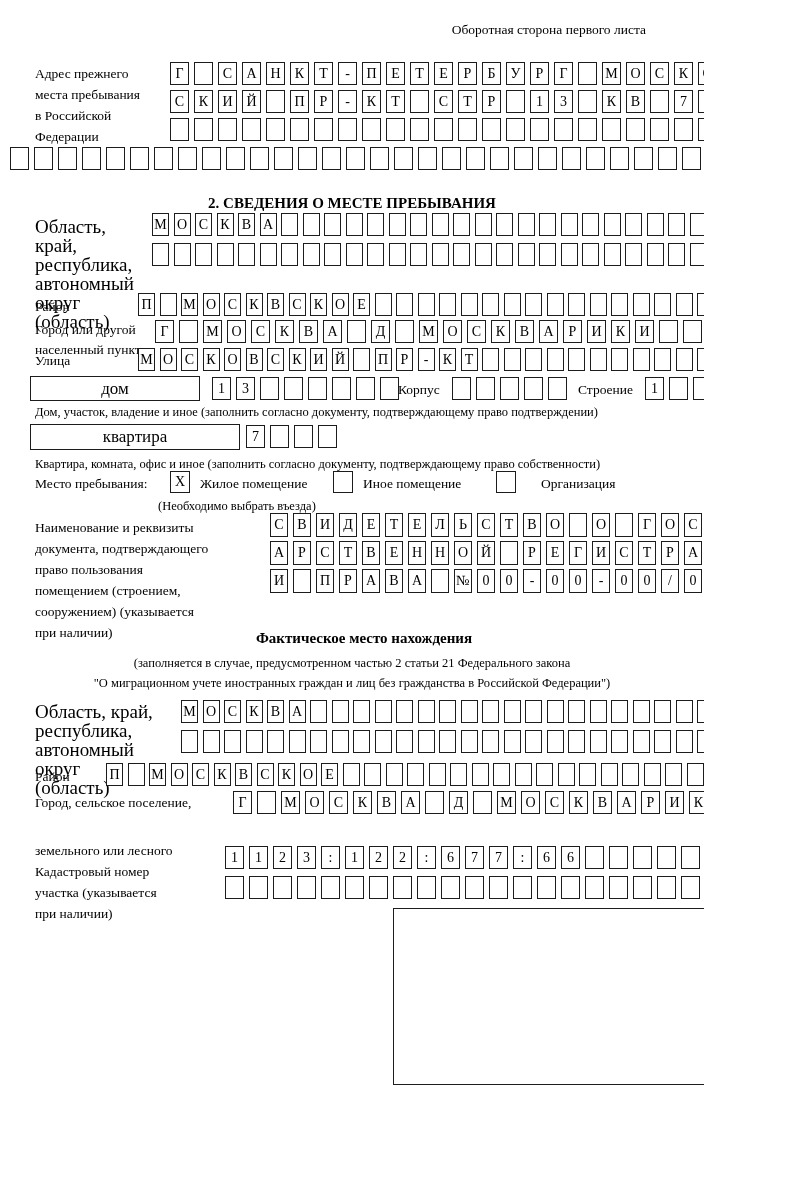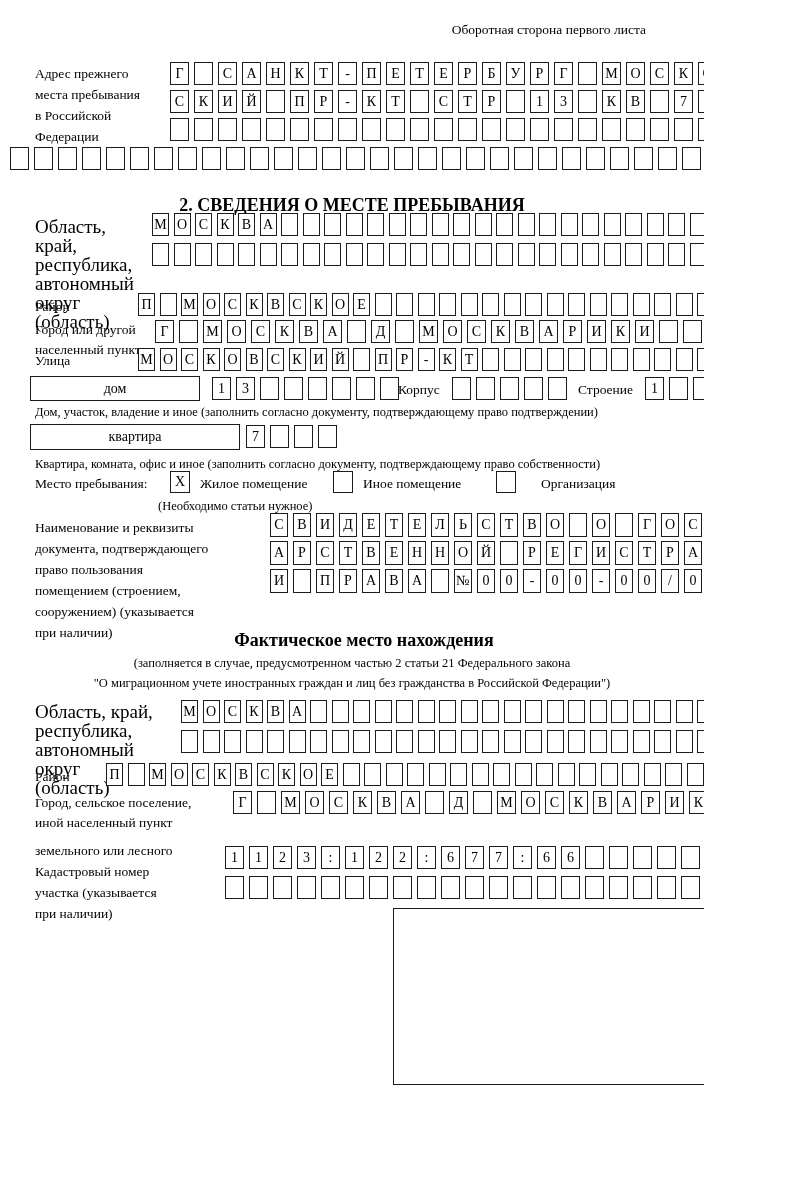--- a/index.html
+++ b/index.html
@@ -24,25 +24,25 @@
   .chk {
     position:absolute; box-sizing:border-box;
     width:20px; height:22px; border:1.6px solid #1c1c1c;
     display:flex; align-items:center; justify-content:center;
     font-size:14px; background:#fff;
   }
   .fieldbox {
     position:absolute; box-sizing:border-box;
     border:1.6px solid #1c1c1c; background:#fff;
     display:flex; align-items:center; justify-content:center;
-    font-size:14px;
+    font-size:17px;
   }
   .caption { position:absolute; width:100%; text-align:center; font-size:12px; }
   .captionL { position:absolute; font-size:12.5px; }
-  .title { position:absolute; width:100%; text-align:center; font-weight:bold; font-size:18px; }
+  .title { position:absolute; width:100%; text-align:center; font-weight:bold; font-size:15px; }
   .stamp { position:absolute; border:1.8px solid #1c1c1c; background:#fff; }
   .stampcap { position:absolute; text-align:center; font-size:12.5px; line-height:19px; }
 </style>
 </head>
 <body>
 
 <div class="page">
 
   <div class="abs" style="top:22px; right:58px; font-size:13.5px;">Оборотная сторона первого листа</div>
 
@@ -365,21 +365,21 @@
     </div>
   <div class="captionL" style="left:35px; top:457px;">Квартира, комната, офис и иное (заполнить согласно документу, подтверждающему право собственности)</div>
 
   <div class="abs lbl" style="left:35px; top:474px;">Место пребывания:</div>
   <div class="chk" style="left:170px; top:471px;">X</div>
   <div class="abs lbl" style="left:200px; top:474px;">Жилое помещение</div>
   <div class="chk" style="left:333px; top:471px;"></div>
   <div class="abs lbl" style="left:363px; top:474px;">Иное помещение</div>
   <div class="chk" style="left:496px; top:471px;"></div>
   <div class="abs lbl" style="left:541px; top:474px;">Организация</div>
-  <div class="abs" style="left:158px; top:499px; font-size:12.5px;">(Необходимо статьи нужное)</div>
+  <div class="abs" style="left:158px; top:499px; font-size:12.5px;">(Необходимо выбрать въезда)</div>
 
   <div class="abs lbl" style="left:35px; top:517px; width:235px; line-height:21px;">
       <div>Наименование и реквизиты</div>
       <div>документа, подтверждающего</div>
       <div>право пользования</div>
       <div>помещением (строением,</div>
       <div>сооружением) (указывается</div>
       <div>при наличии)</div>
     </div>
   <div class="cbrow p23" style="left:270px; top:513px;">
@@ -550,21 +550,20 @@
       <span class="cb"></span>
       <span class="cb"></span>
       <span class="cb"></span>
       <span class="cb"></span>
       <span class="cb"></span>
       <span class="cb"></span>
     </div>
 
   <div class="abs lbl" style="left:35px; top:793px; width:200px;">
       <div>Город, сельское поселение,</div>
-      <div>иной населенный пункт</div>
     </div>
   <div class="cbrow p24" style="left:233px; top:791px;">
       <span class="cb">Г</span>
       <span class="cb"></span>
       <span class="cb">М</span>
       <span class="cb">О</span>
       <span class="cb">С</span>
       <span class="cb">К</span>
       <span class="cb">В</span>
       <span class="cb">А</span>

